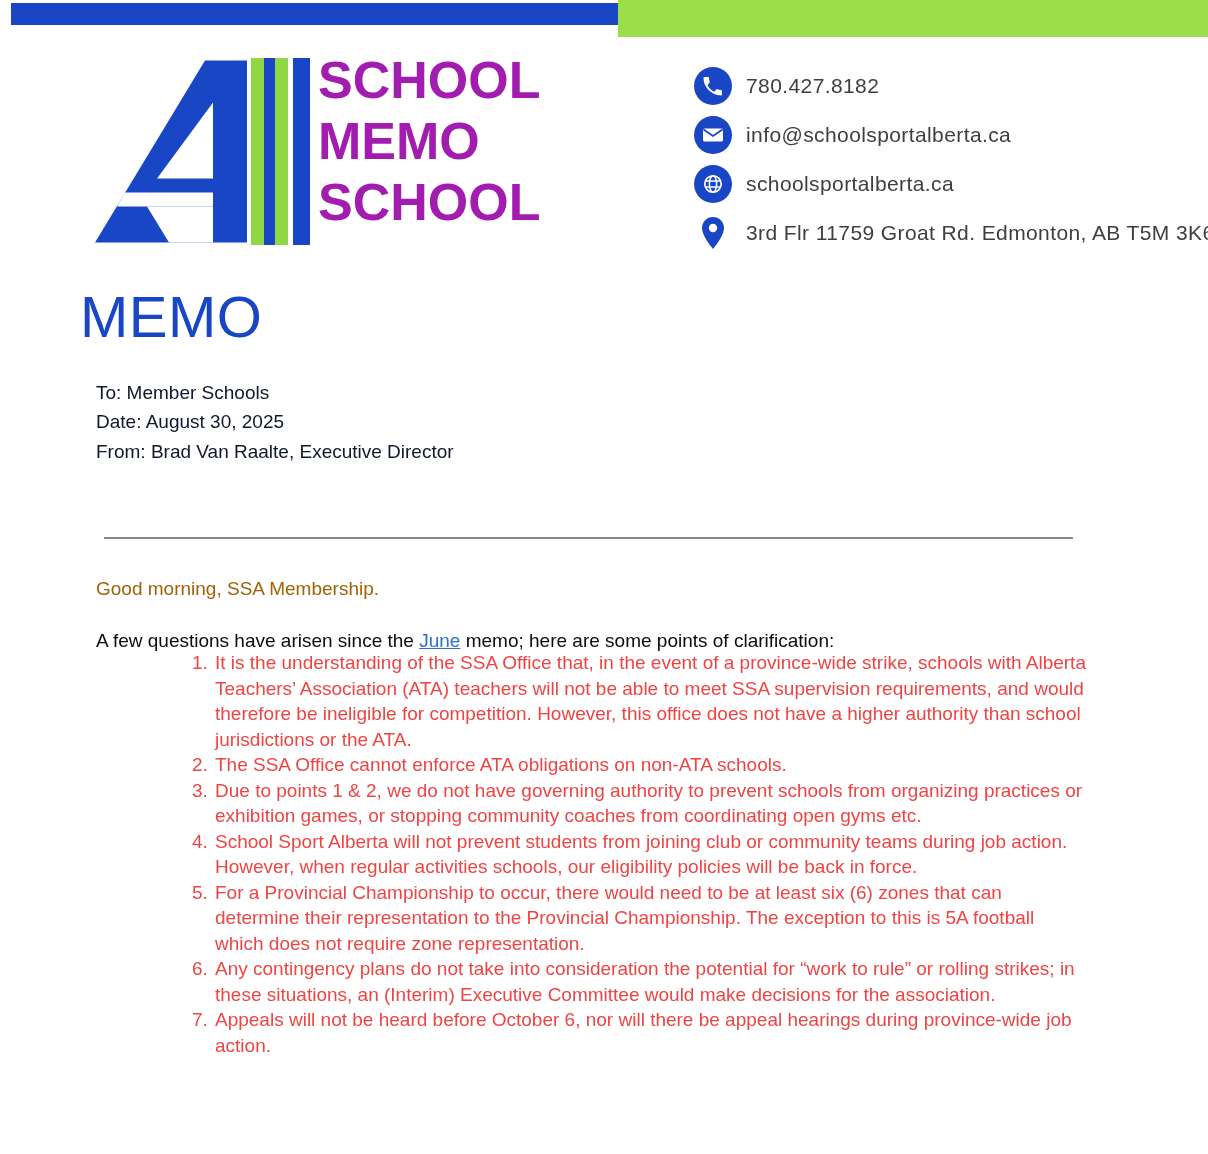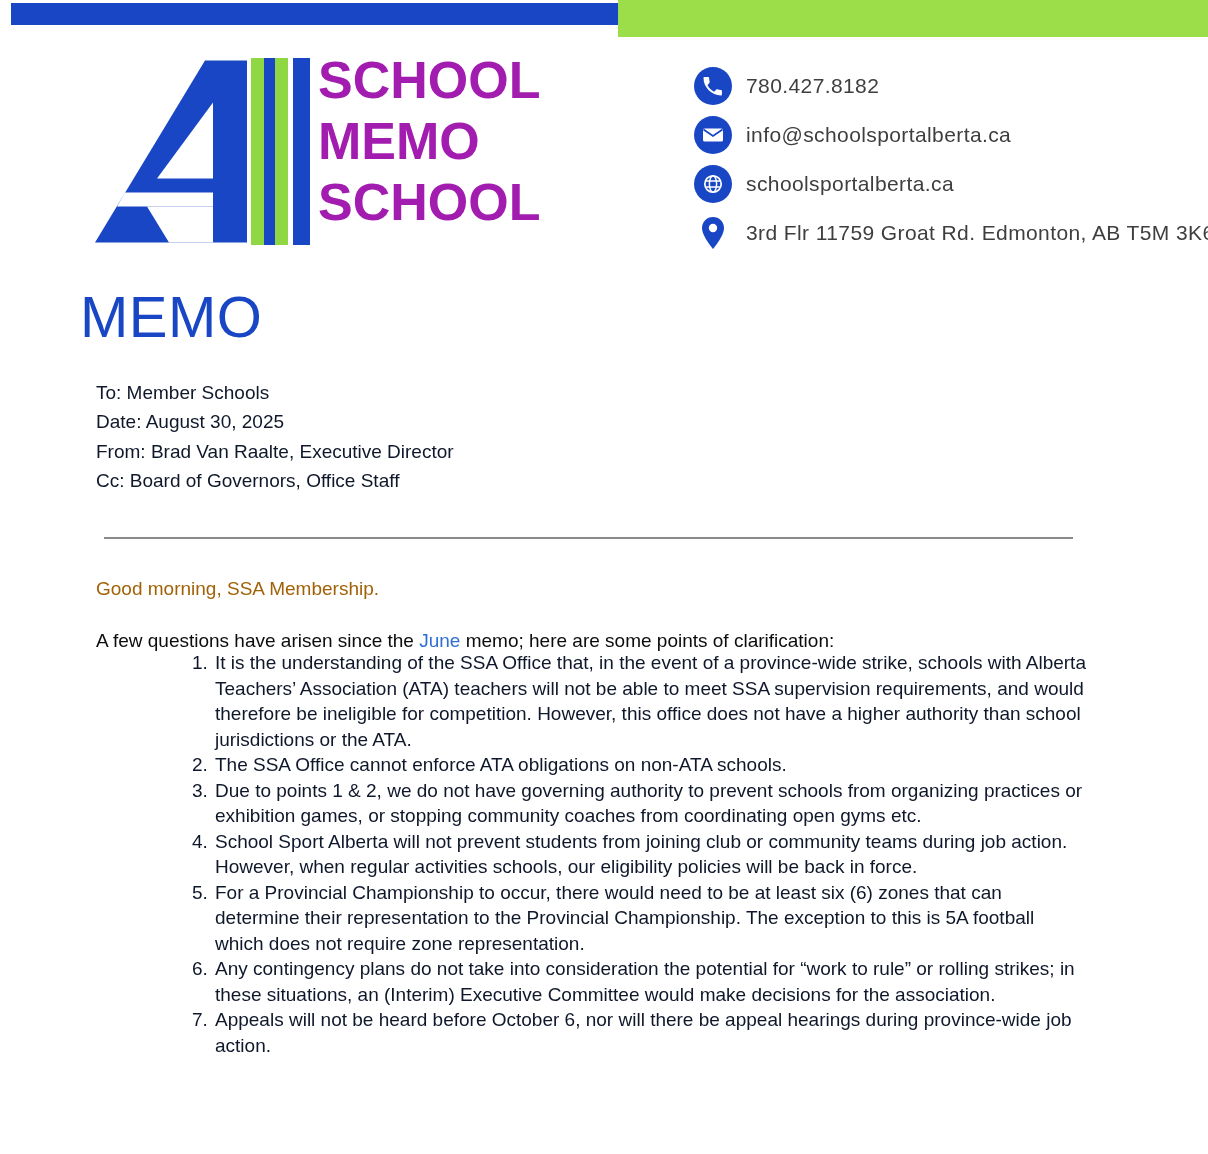--- a/index.html
+++ b/index.html
@@ -38,25 +38,25 @@
     font-size:58px;font-weight:400;letter-spacing:0.5px;
   }
 
   
   .fields{position:absolute;left:96px;top:378px;font-size:19px;line-height:29.4px;color:#0f172a;}
 
   .divider{position:absolute;left:104px;top:537px;width:969px;height:2px;background:#8A8A8A;}
 
   .greeting{position:absolute;left:96px;top:578px;font-size:19px;color:#a16207;}
   .intro{position:absolute;left:96px;top:630px;font-size:19px;color:#0c0c0c;}
-  .intro a{color:#2D6FD2;cursor:pointer;}
+  .intro a{color:#2D6FD2;text-decoration:underline;cursor:pointer;}
 
   ol.memo-list{
     position:absolute;left:96px;top:650px;margin:0;width:873px;
-    padding-left:117px;font-size:19px;line-height:25.5px;color:#0f172a;
+    padding-left:117px;font-size:19px;line-height:25.5px;color:#ef4444;
     list-style:decimal outside;
   }
   ol.memo-list li{padding-left:2px;}
 </style>
 </head>
 <body>
 
 <div class="page">
 
   <div class="bar-blue"></div>
@@ -121,21 +121,20 @@
       <span class="val">3rd Flr 11759 Groat Rd. Edmonton, AB T5M 3K6</span>
     </div>
   </div>
 
   <div class="memo-title">MEMO</div>
 
   <div class="fields">
     <div>To: Member Schools</div>
     <div>Date: August 30, 2025</div>
     <div>From: Brad Van Raalte, Executive Director</div>
-    <div>Cc: Board of Governors, Office Staff</div>
   </div>
 
   <div class="divider"></div>
 
   <div class="greeting">Good morning, SSA Membership.</div>
 
   <div class="intro"><span>A few questions have arisen since the </span><a>June</a><span> memo; here are some points of clarification:</span></div>
 
   <ol class="memo-list">
     <li>It is the understanding of the SSA Office that, in the event of a province-wide strike, schools with Alberta Teachers’ Association (ATA) teachers will not be able to meet SSA supervision requirements, and would therefore be ineligible for competition. However, this office does not have a higher authority than school jurisdictions or the ATA.</li>

